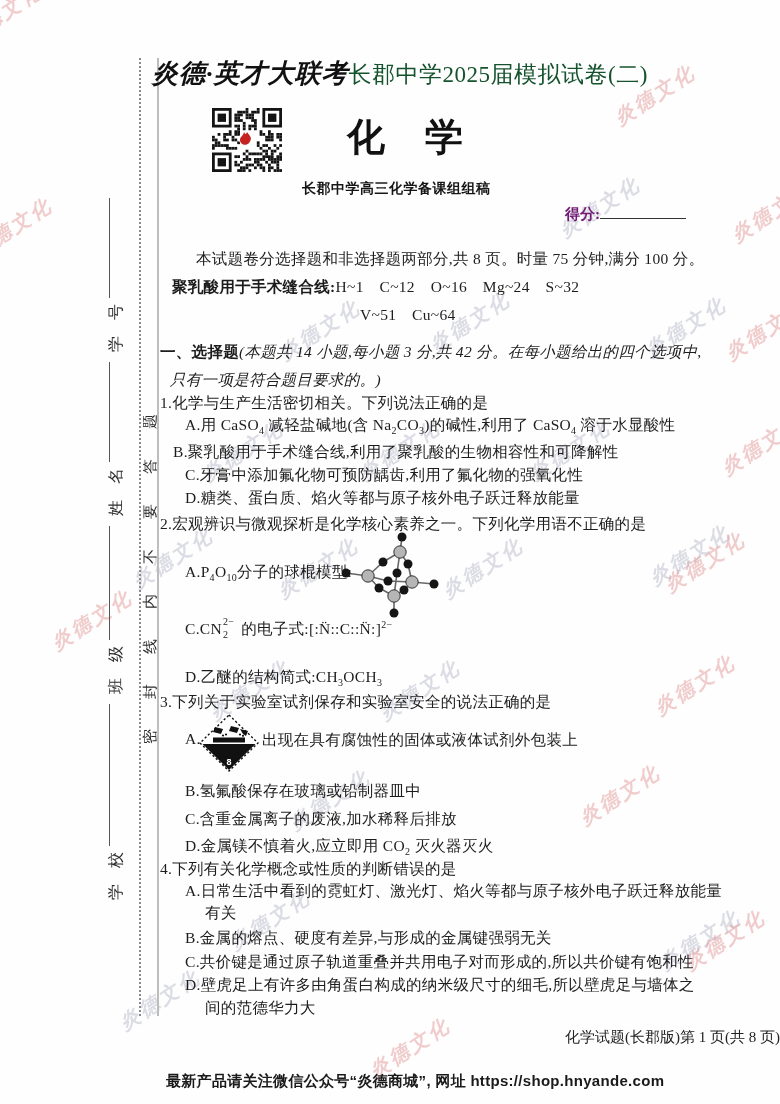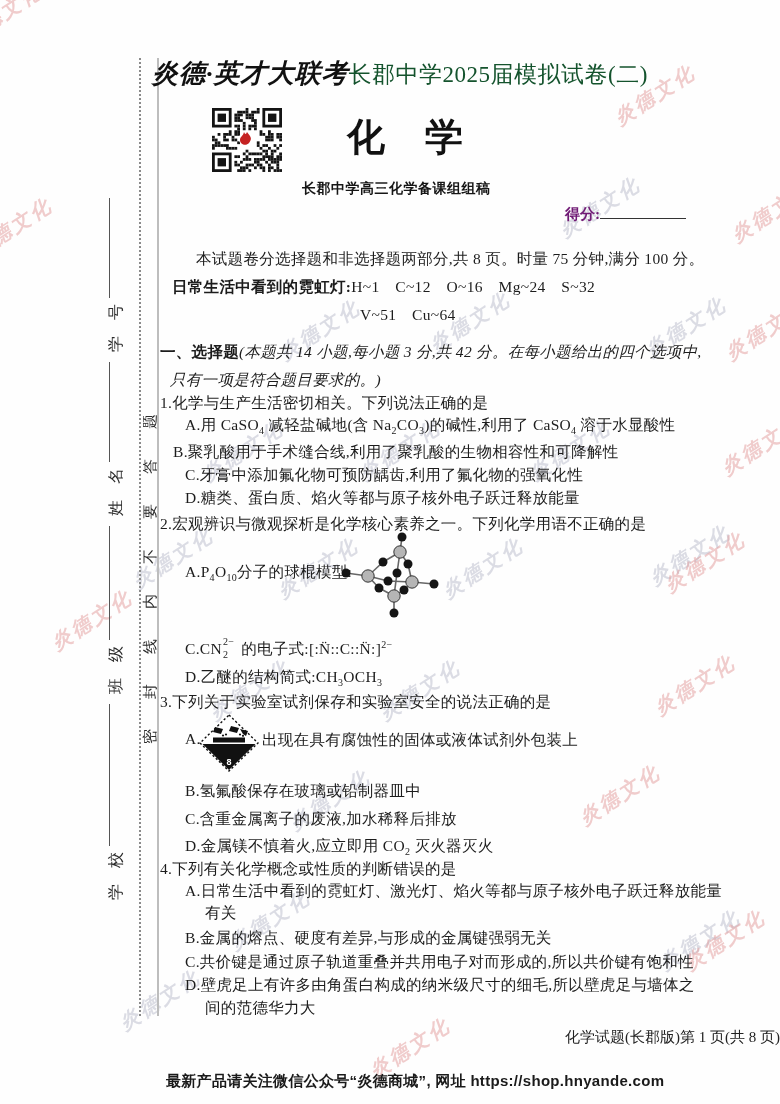--- a/index.html
+++ b/index.html
@@ -324,32 +324,32 @@
   <div class="subject">
     <span>化</span>
     <span>学</span>
   </div>
 
   <div class="subtitle">长郡中学高三化学备课组组稿</div>
 
   <div class="score"><span>得分:</span><span class="score-line"></span></div>
 
   <div class="ln" style="left:196px;top:249px">本试题卷分选择题和非选择题两部分,共 8 页。时量 75 分钟,满分 100 分。</div>
-  <div class="ln" style="left:172px;top:277px"><span class="b">日常生活中看到的霓虹灯:</span><span>H~1　C~12　O~16　Mg~24　S~32</span></div>
+  <div class="ln" style="left:172px;top:277px"><span class="b">聚乳酸用于手术缝合线:</span><span>H~1　C~12　O~16　Mg~24　S~32</span></div>
   <div class="ln" style="left:360px;top:305px">V~51　Cu~64</div>
   <div class="ln" style="left:160px;top:342px"><span class="b">一、选择题</span><span class="k">(本题共 14 小题,每小题 3 分,共 42 分。在每小题给出的四个选项中,</span></div>
   <div class="ln" style="left:170px;top:370px"><span class="k">只有一项是符合题目要求的。)</span></div>
   <div class="ln" style="left:160px;top:393px">1.化学与生产生活密切相关。下列说法正确的是</div>
   <div class="ln" style="left:185px;top:415px"><span>A.用 CaSO</span><sub>4</sub><span> 减轻盐碱地(含 Na</span><sub>2</sub><span>CO</span><sub>3</sub><span>)的碱性,利用了 CaSO</span><sub>4</sub><span> 溶于水显酸性</span></div>
   <div class="ln" style="left:173px;top:442px">B.聚乳酸用于手术缝合线,利用了聚乳酸的生物相容性和可降解性</div>
   <div class="ln" style="left:185px;top:465px">C.牙膏中添加氟化物可预防龋齿,利用了氟化物的强氧化性</div>
   <div class="ln" style="left:185px;top:488px">D.糖类、蛋白质、焰火等都与原子核外电子跃迁释放能量</div>
   <div class="ln" style="left:160px;top:514px">2.宏观辨识与微观探析是化学核心素养之一。下列化学用语不正确的是</div>
   <div class="ln" style="left:185px;top:562px"><span>A.P</span><sub>4</sub><span>O</span><sub>10</sub><span>分子的球棍模型:</span></div>
-  <div class="ln" style="left:185px;top:639px"><span>C.CN</span><span class="stk"><span class="up">2−</span><span class="dn">2</span></span><span> 的电子式:[:N̈::C::N̈:]</span><sup>2−</sup></div>
+  <div class="ln" style="left:185px;top:619px"><span>C.CN</span><span class="stk"><span class="up">2−</span><span class="dn">2</span></span><span> 的电子式:[:N̈::C::N̈:]</span><sup>2−</sup></div>
   <div class="ln" style="left:185px;top:667px"><span>D.乙醚的结构简式:CH</span><sub>3</sub><span>OCH</span><sub>3</sub></div>
   <div class="ln" style="left:160px;top:692px">3.下列关于实验室试剂保存和实验室安全的说法正确的是</div>
   <div class="ln" style="left:185px;top:730px">A.</div>
   <div class="ln" style="left:262px;top:730px">出现在具有腐蚀性的固体或液体试剂外包装上</div>
   <div class="ln" style="left:185px;top:781px">B.氢氟酸保存在玻璃或铅制器皿中</div>
   <div class="ln" style="left:185px;top:809px">C.含重金属离子的废液,加水稀释后排放</div>
   <div class="ln" style="left:185px;top:836px"><span>D.金属镁不慎着火,应立即用 CO</span><sub>2</sub><span> 灭火器灭火</span></div>
   <div class="ln" style="left:160px;top:859px">4.下列有关化学概念或性质的判断错误的是</div>
   <div class="ln" style="left:185px;top:881px">A.日常生活中看到的霓虹灯、激光灯、焰火等都与原子核外电子跃迁释放能量</div>
   <div class="ln" style="left:205px;top:903px">有关</div>

